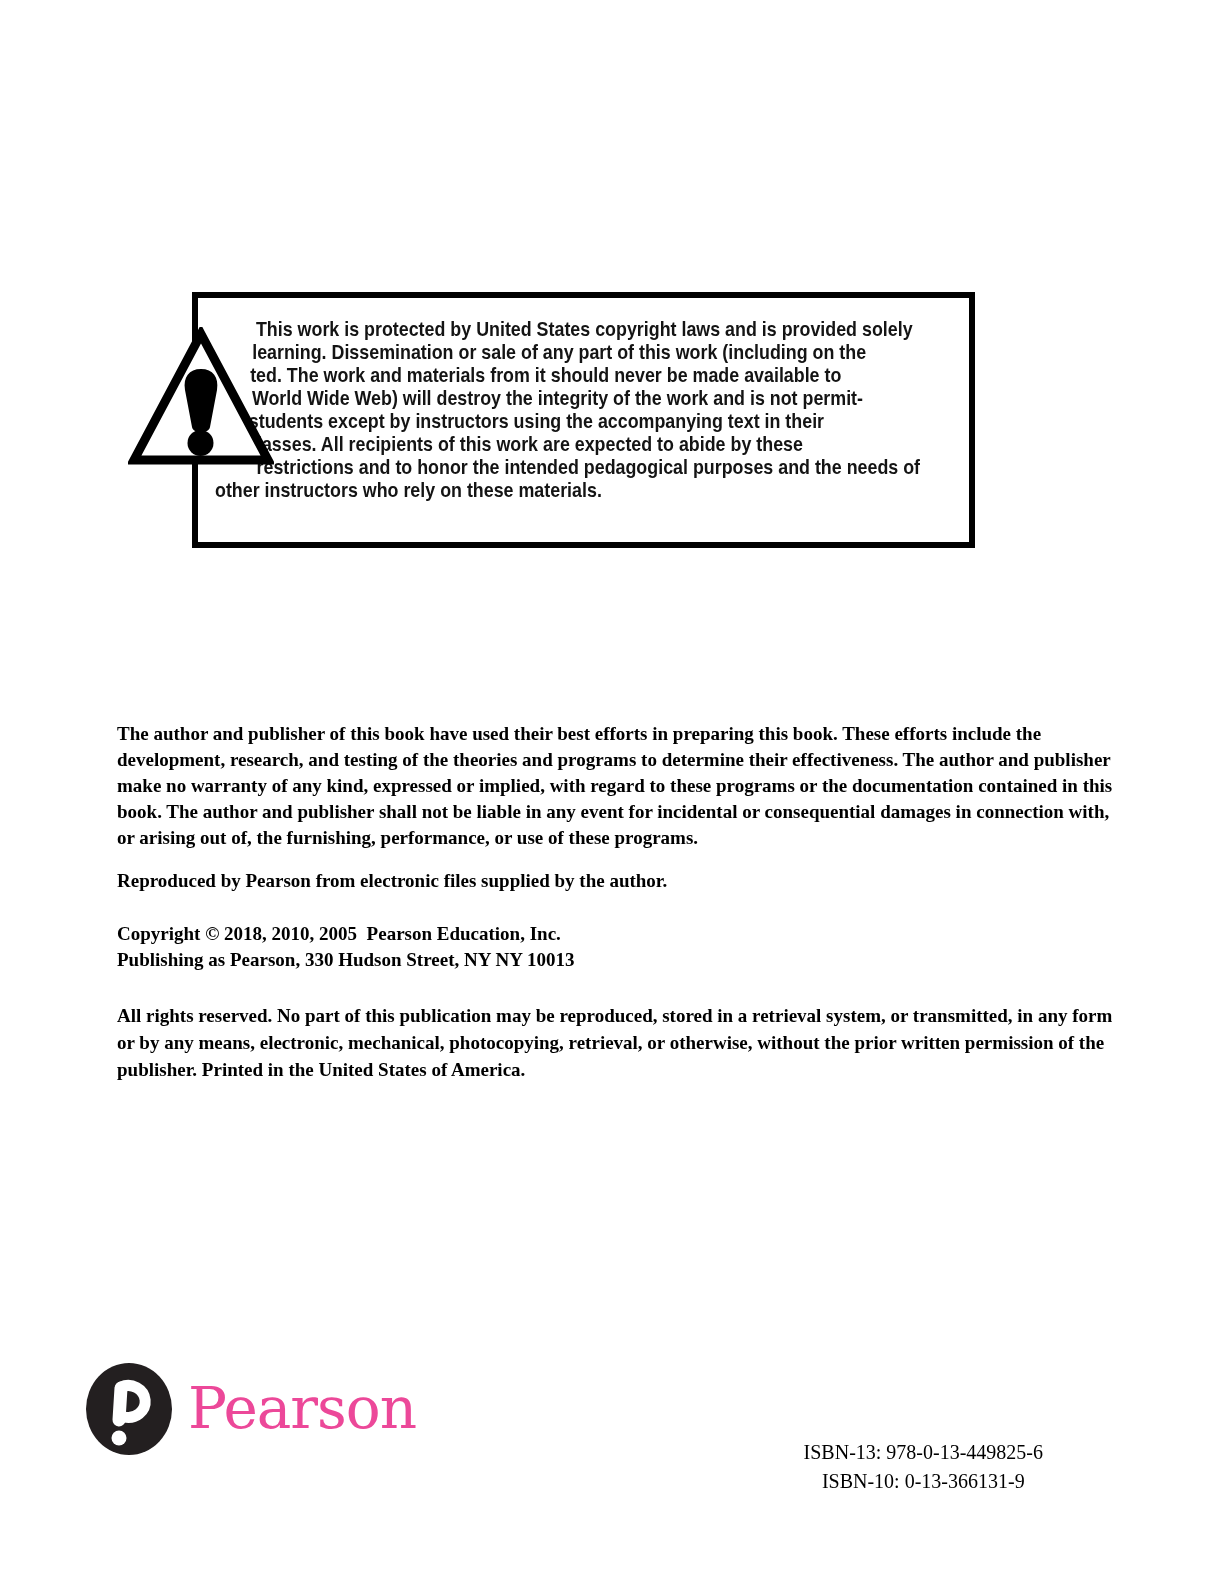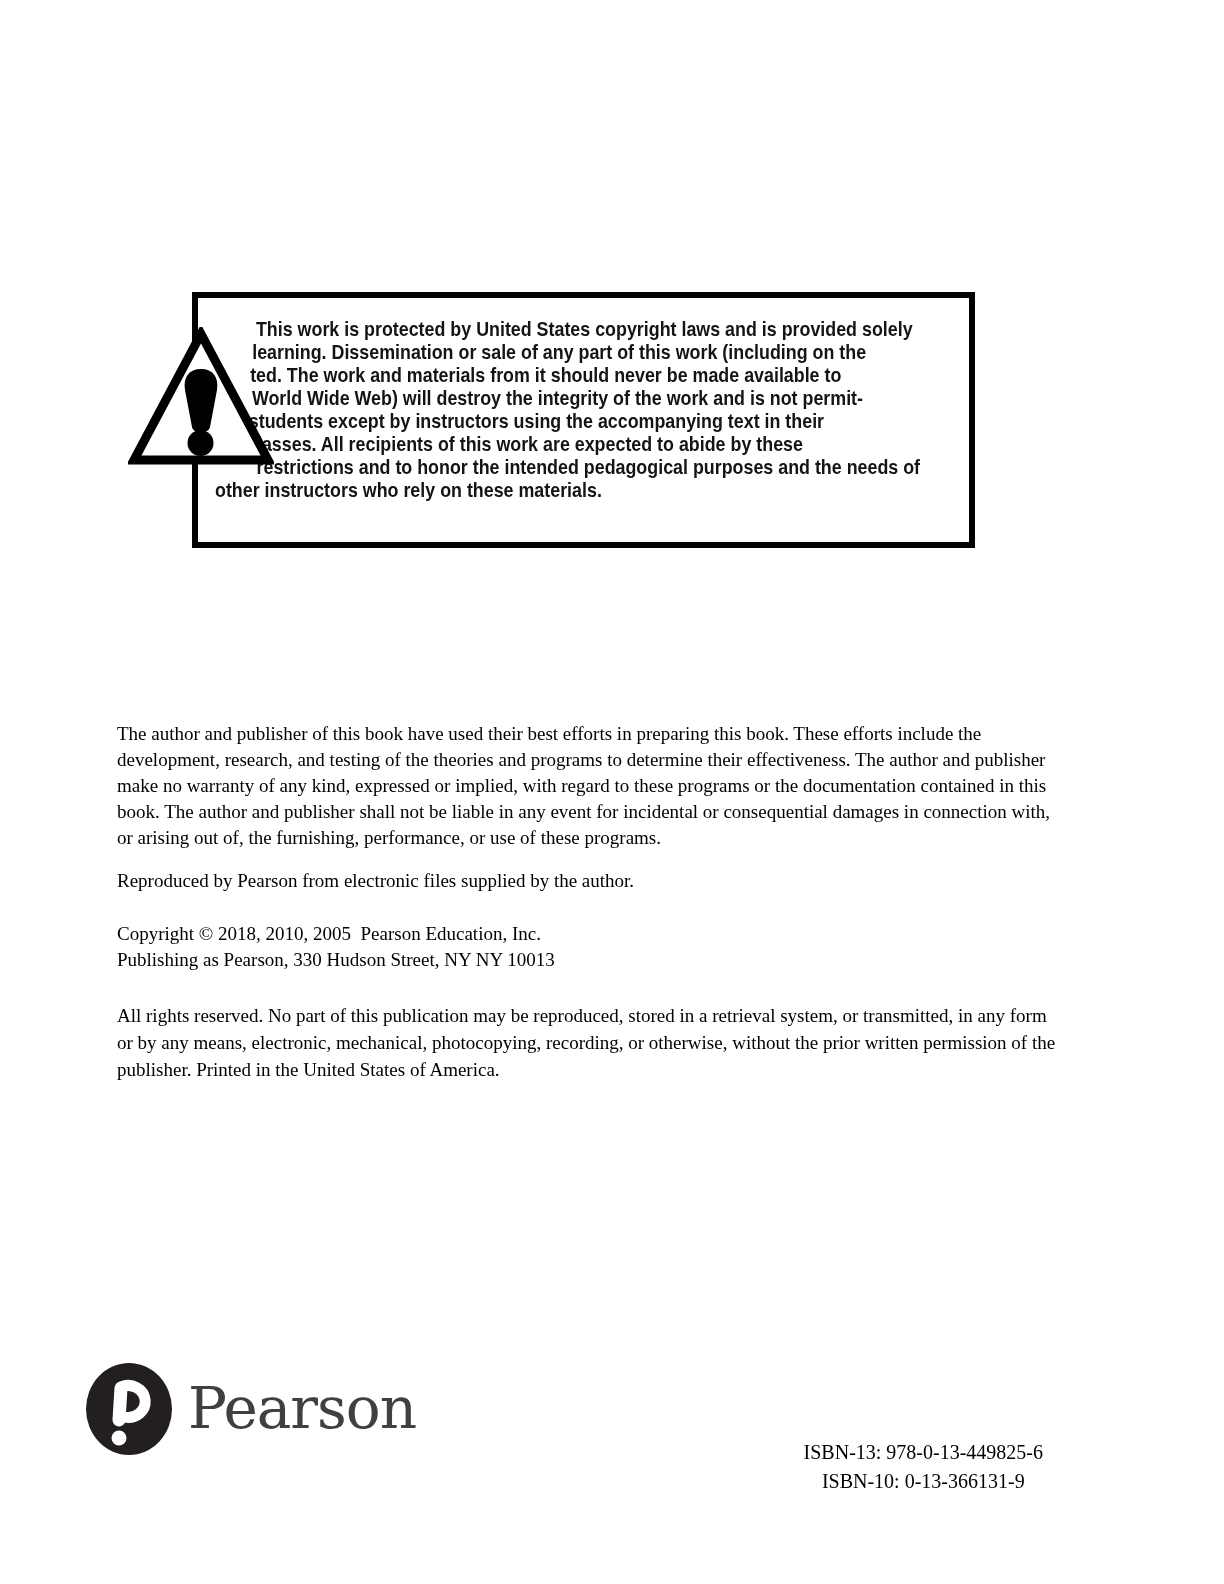--- a/index.html
+++ b/index.html
@@ -54,21 +54,21 @@
     transform: scaleX(0.85);
     transform-origin: 50% 50%;
   }
   .warn-line.left-align {
     justify-content: flex-start;
     padding-left: 17px;
   }
   .warn-line.left-align span { transform-origin: 0 50%; }
 
   
-  .text-block { position: absolute; left: 117px; }
+  .text-block { position: absolute; left: 117px; font-weight: bold; }
   .serif-line {
     font-family: "Liberation Serif", serif;
     font-size: 19px;
     line-height: 26px;
     white-space: nowrap;
   }
   .block-disclaimer  { top: 721px; }
   .block-reproduced  { top: 868px; }
   .block-copyright   { top: 921px; }
   .block-rights      { top: 1002px; }
@@ -83,21 +83,21 @@
     align-items: flex-start;
     gap: 15px;
   }
   .pearson-mark { width: 88px; height: 94px; display: block; }
   .pearson-wordmark {
     font-family: "DejaVu Serif", serif;
     font-size: 58px;
     line-height: 1;
     margin-top: 17px;
     letter-spacing: -1px;
-    color: #404040;
+    color: #ec4899;
   }
   .isbn-block {
     position: absolute;
     right: 181px;
     top: 1438px;
     text-align: center;
   }
   .isbn-line {
     font-family: "Liberation Serif", serif;
     font-size: 20px;
@@ -156,21 +156,21 @@
     <div class="serif-line">Reproduced by Pearson from electronic files supplied by the author.</div>
   </div>
 
   <div class="text-block block-copyright">
     <div class="serif-line">Copyright © 2018, 2010, 2005&nbsp; Pearson Education, Inc.</div>
     <div class="serif-line">Publishing as Pearson, 330 Hudson Street, NY NY 10013</div>
   </div>
 
   <div class="text-block block-rights">
     <div class="serif-line">All rights reserved. No part of this publication may be reproduced, stored in a retrieval system, or transmitted, in any form</div>
-    <div class="serif-line">or by any means, electronic, mechanical, photocopying, recording, or otherwise, without the prior written permission of the</div>
+    <div class="serif-line">or by any means, electronic, mechanical, photocopying, retrieval, or otherwise, without the prior written permission of the</div>
     <div class="serif-line">publisher. Printed in the United States of America.</div>
   </div>
 
   <div class="pearson-logo">
     <svg class="pearson-mark" viewBox="0 0 88 94" xmlns="http://www.w3.org/2000/svg" aria-hidden="true">
       <ellipse cx="44" cy="47" rx="43" ry="46" fill="#231f20"></ellipse>
       <path d="M 36 26 L 34 58" stroke="#ffffff" stroke-width="13" stroke-linecap="round" fill="none"></path>
       <path d="M 36 25 A 17 16 0 1 1 39 55" stroke="#ffffff" stroke-width="11" stroke-linecap="round" fill="none"></path>
       <circle cx="34" cy="76" r="7.5" fill="#ffffff"></circle>
     </svg>

